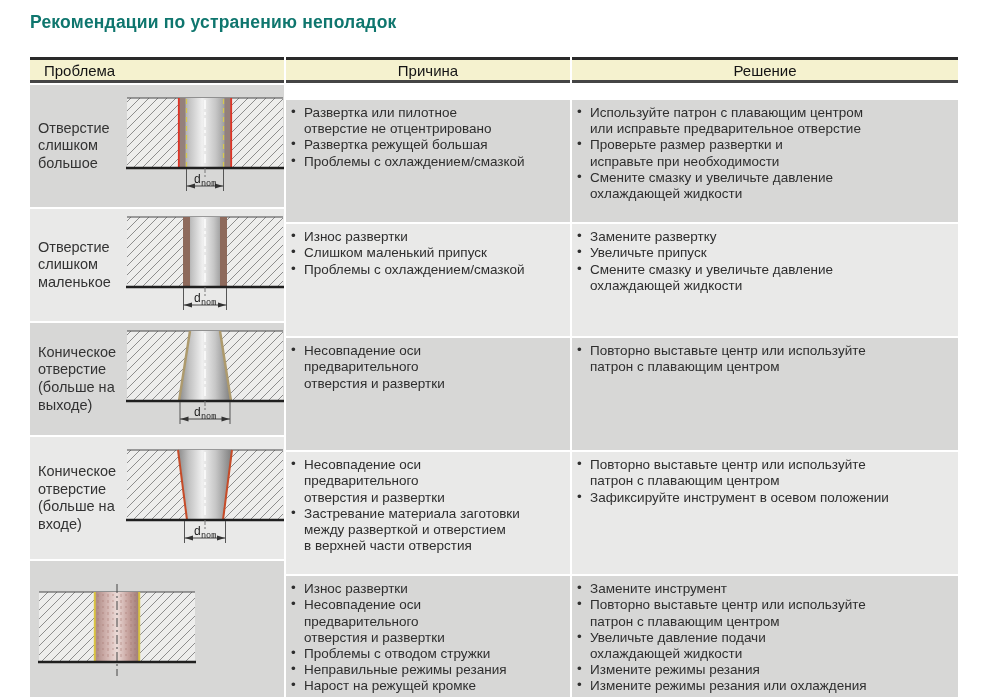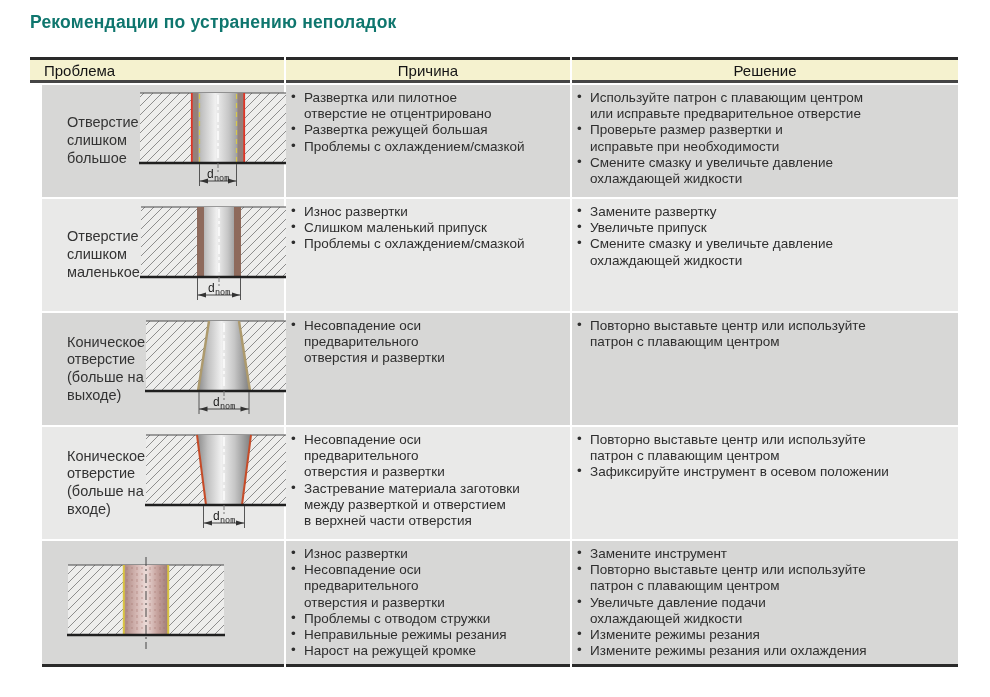--- a/index.html
+++ b/index.html
@@ -9,24 +9,24 @@
   .table{width:928px;}
   .hrow,.row{display:grid;grid-template-columns:254px 284px 386px;column-gap:2px;margin-bottom:2px;}
   .hcell{background:#f5f2cf;border-top:3px solid #2a2a2a;border-bottom:3px solid #454545;
          height:20px;display:flex;align-items:center;font-size:15px;color:#141414;}
   .hcell.first{padding-left:14px;}
   .hcell.center{justify-content:center;}
   .row .cell{min-height:100%;}
   .row.dark .cell{background:#d7d7d6;}
   .row.light .cell{background:#e9e9e8;}
   .row.last .cell{border-bottom:3px solid #2a2a2a;}
-  .pcell{display:flex;align-items:center;justify-content:space-between;padding:4px 0 4px 25px;box-sizing:border-box;margin-left:12px;}
+  .pcell{display:flex;align-items:center;justify-content:space-between;padding:4px 0 4px 8px;box-sizing:border-box;}
   .plabel{font-size:14.5px;color:#333;white-space:pre-line;line-height:1.22;}
   .pdiagram{flex:0 0 auto;line-height:0;}
-  .lcell{padding:5px 8px 5px 2px;box-sizing:border-box;}
+  .lcell{padding:5px 8px 5px 2px;box-sizing:border-box;margin-top:15px;}
   ul.blist{margin:0;padding:0;list-style:none;font-size:13.5px;line-height:1.2;color:#2e2e2e;}
   ul.blist li{position:relative;padding-left:16px;white-space:pre-line;margin:0;}
   ul.blist li::before{content:"\2022";position:absolute;left:3px;top:-1px;}
 </style>
 </head>
 <body>
 
 <div class="page">
   <div class="title">Рекомендации по устранению неполадок</div>
 

